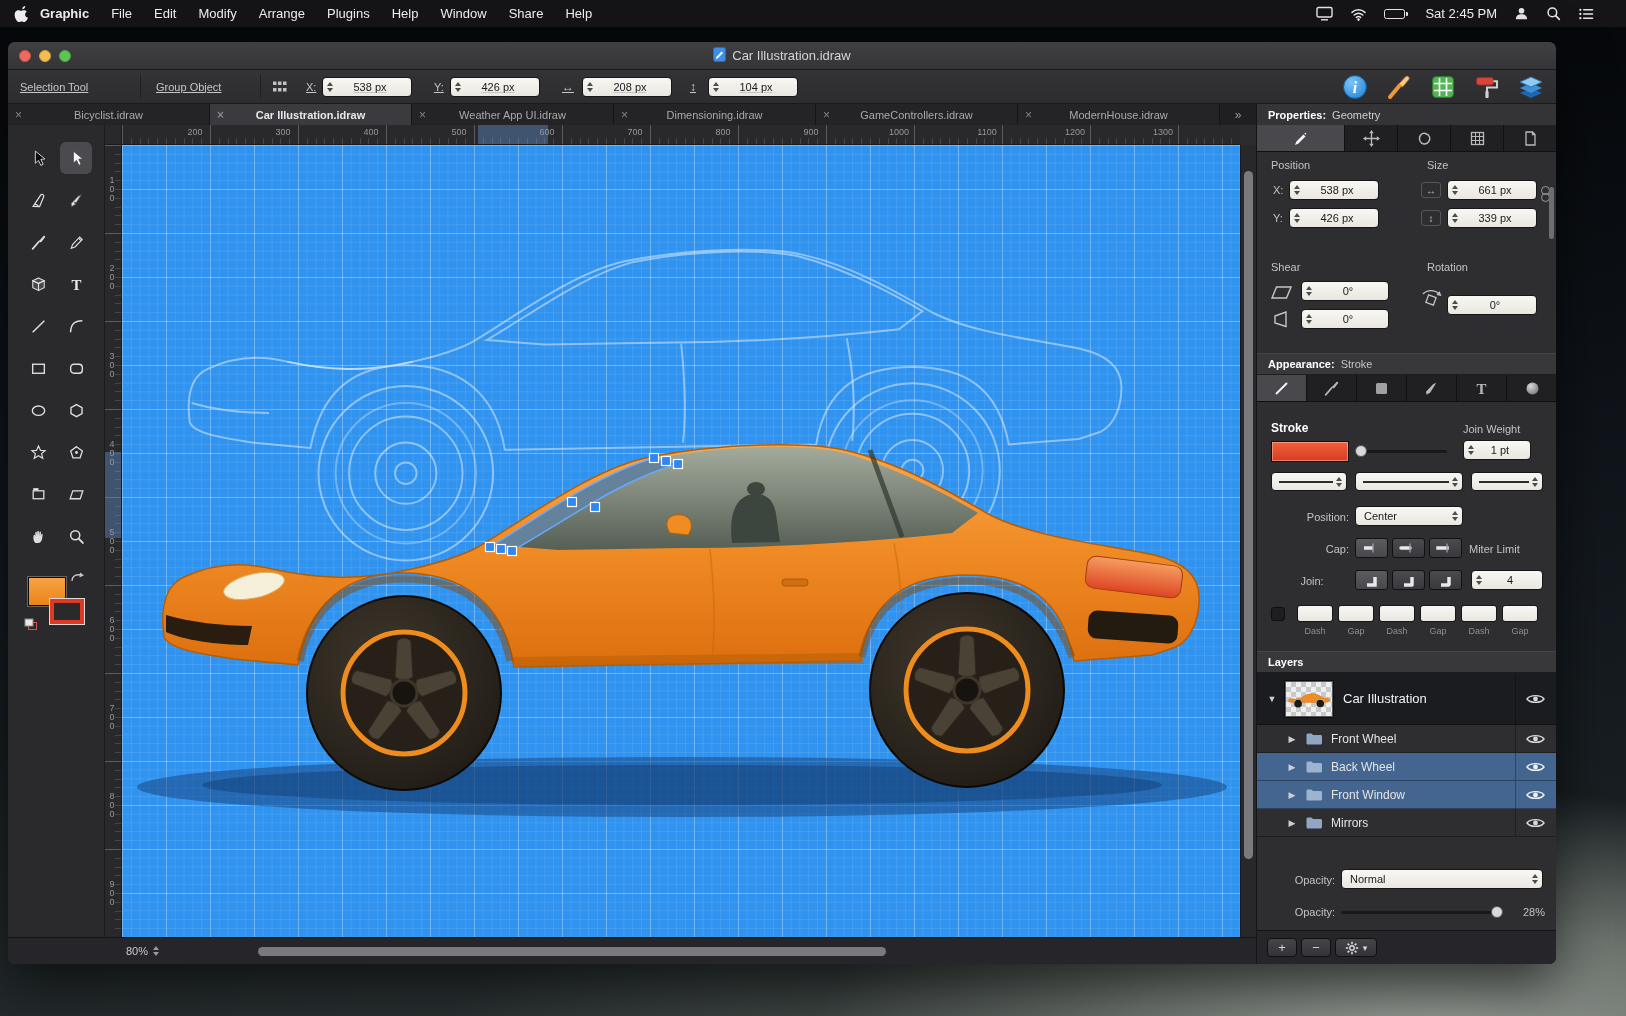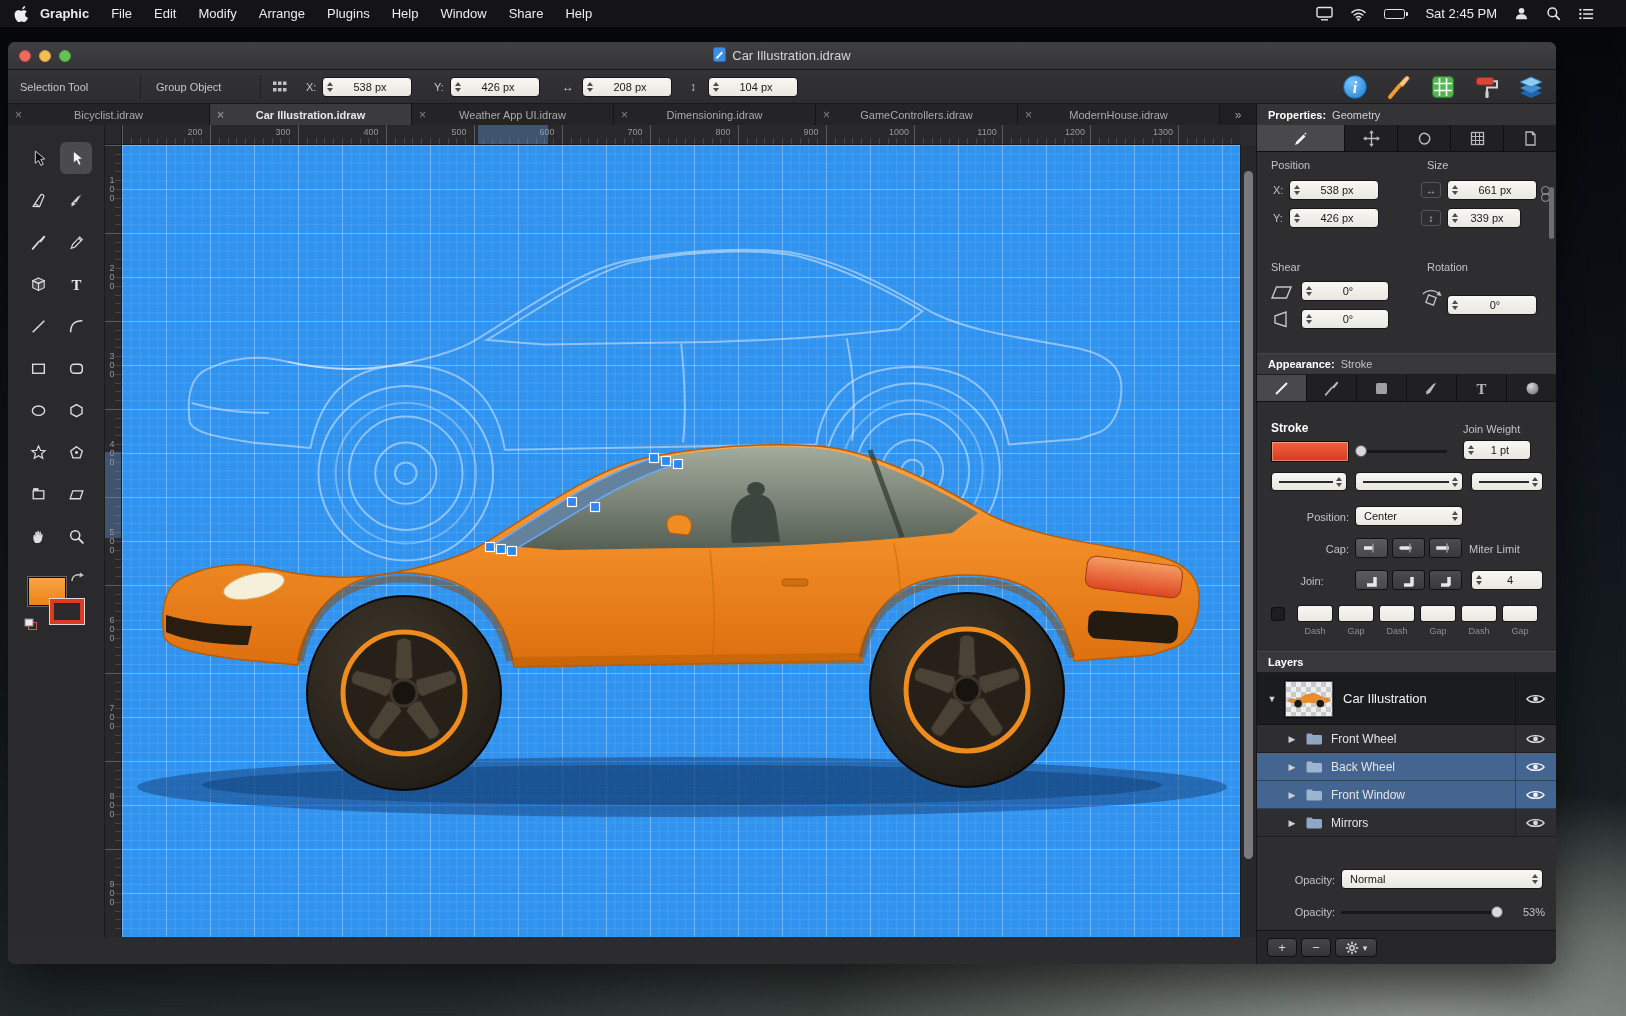--- a/index.html
+++ b/index.html
@@ -27,21 +27,21 @@
     background:#2c2c2e;box-shadow:0 22px 55px rgba(0,0,0,.6);}
   .titlebar{position:absolute;left:0;top:0;width:100%;height:28px;
     background:linear-gradient(#404043,#353538);border-bottom:1px solid #19191b;box-sizing:border-box;
     display:flex;align-items:center;justify-content:center;color:#d4d4d6;font-size:13px;}
   .lights{position:absolute;left:11px;top:0;height:28px;display:flex;align-items:center;gap:8px;}
   .light{width:12px;height:12px;border-radius:50%;box-sizing:border-box;}
   .titlewrap{display:flex;align-items:center;gap:6px;}
   
   .toolbar{position:absolute;left:0;top:28px;width:100%;height:34px;background:linear-gradient(#333336,#2d2d30);
     border-bottom:1px solid #1a1a1c;box-sizing:border-box;color:#c6c6ca;font-size:11px;}
-  .toolbar .tl{position:absolute;top:0;height:33px;display:flex;align-items:center;}
+  .toolbar .tl{position:absolute;top:0;height:33px;display:flex;align-items:center;text-decoration:underline;}
   .sep{position:absolute;top:5px;width:1px;height:24px;background:#202022;}
   .field{display:flex;align-items:center;background:linear-gradient(#f8f7f3,#e9e7e0);
     border:1px solid #17171a;border-radius:4px;height:20px;box-sizing:border-box;color:#1a1a1a;
     font-size:11px;padding:0 4px;}
   .field .val{flex:1;text-align:center;white-space:nowrap;}
   .arr{display:flex;flex-direction:column;gap:2px;}
   .arr i{display:block;width:0;height:0;border-left:3.5px solid transparent;border-right:3.5px solid transparent;}
   .arr .u{border-bottom:4px solid #4c4c50;}
   .arr .d{border-top:4px solid #4c4c50;}
   .tbicons{position:absolute;right:12px;top:0;height:33px;display:flex;align-items:center;gap:17px;}
@@ -695,21 +695,21 @@
             <div class="field" style="width:90px">
               <span class="arr">
                 <i class="u"></i>
                 <i class="d"></i>
               </span>
               <span class="val">426 px</span>
             </div>
           </div>
         <div class="iconbox" style="left:164px;top:85px">↕</div>
         <div class="pfield" style="left:190px;top:83px">
-            <div class="field" style="width:74px">
+            <div class="field" style="width:90px">
               <span class="arr">
                 <i class="u"></i>
                 <i class="d"></i>
               </span>
               <span class="val">339 px</span>
             </div>
           </div>
         <div class="link8">
             <i></i>
             <i></i>
@@ -1001,21 +1001,21 @@
               <span class="val" style="text-align:left;padding-left:4px">Normal</span>
               <span class="arr">
                 <i class="u"></i>
                 <i class="d"></i>
               </span>
             </div>
           </div>
         <div class="lbl" style="left:14px;top:781px;width:64px;text-align:right">Opacity:</div>
         <div class="sliderTrack" style="left:84px;top:786px;width:160px"></div>
         <div class="knob" style="left:234px;top:781px"></div>
-        <div class="lbl" style="left:252px;top:781px;width:36px;text-align:right">53%</div>
+        <div class="lbl" style="left:252px;top:781px;width:36px;text-align:right">28%</div>
 
         <div class="panelbottom">
           <div class="pbtn" style="left:10px;width:30px">+</div>
           <div class="pbtn" style="left:44px;width:30px">−</div>
           <div class="pbtn" style="left:78px;width:42px;gap:4px">
               <svg width="14" height="14" viewBox="0 0 14 14">
                 <circle cx="7" cy="7" r="2.2" fill="none" stroke="#d6d6d9" stroke-width="1.4"></circle>
                 <g stroke="#d6d6d9" stroke-width="1.6">
                   <line x1="7" y1="0.8" x2="7" y2="3.2"></line>
                   <line x1="7" y1="10.8" x2="7" y2="13.2"></line>
@@ -1026,16 +1026,26 @@
                   <line x1="11.4" y1="2.6" x2="9.7" y2="4.3"></line>
                   <line x1="2.6" y1="11.4" x2="4.3" y2="9.7"></line>
                 </g>
               </svg>
               <span style="font-size:9px">▾</span>
             </div>
         </div>
         <div class="pscroll"></div>
       </div>
 
+      <div class="bottombar">
+        <div class="zoom">
+          <span>80%</span>
+          <span class="arr">
+              <i class="u" style="border-bottom-color:#9a9a9e"></i>
+              <i class="d" style="border-top-color:#9a9a9e"></i>
+            </span>
+        </div>
+        <div class="th"></div>
+      </div>
 
     </div>
   </div>
 </div>
 
 </body></html>

